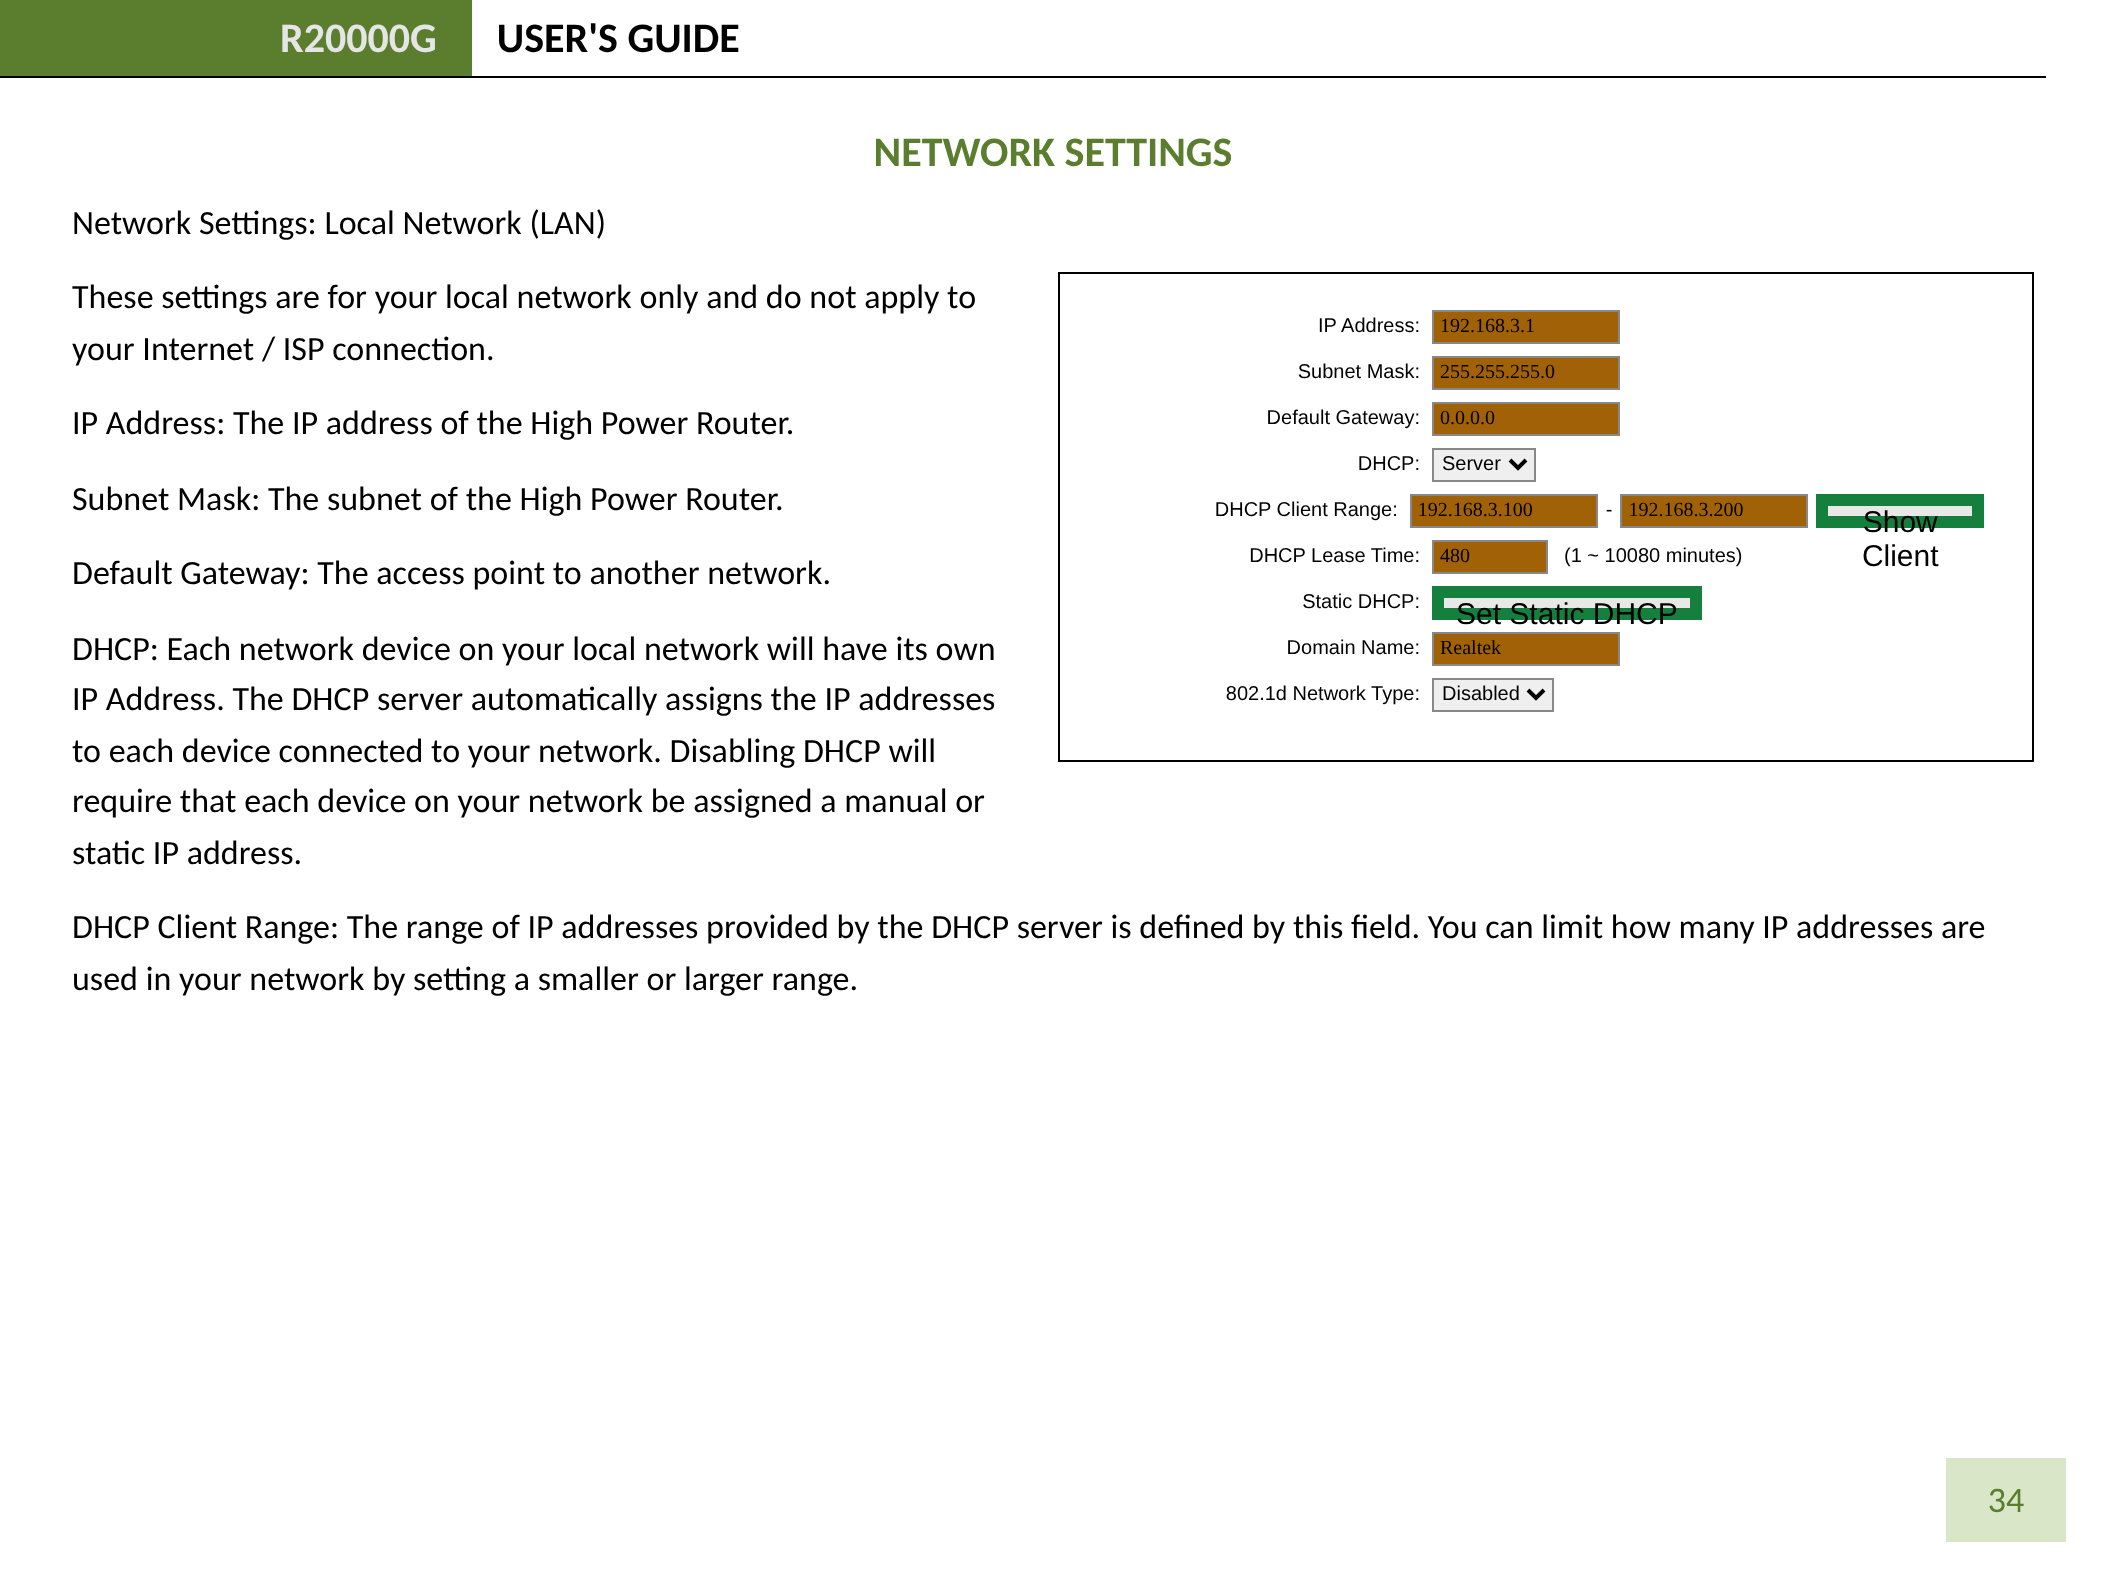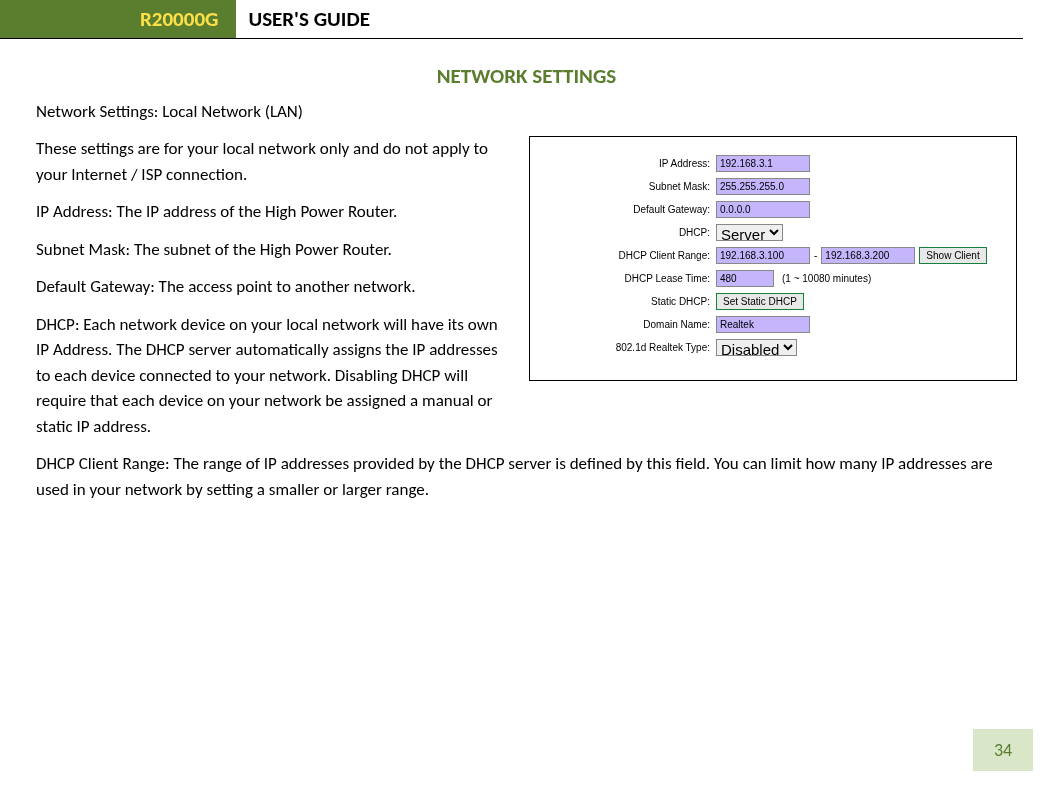--- a/index.html
+++ b/index.html
@@ -12,21 +12,21 @@
       background: white;
     }
     .header {
       display: flex;
       align-items: stretch;
       border-bottom: 1px solid #000;
       margin: 0 30px 0 0;
     }
     .header-green {
       background: #5a7e2e;
-      color: #fde047;
+      color: #e5e5e5;
       font-weight: bold;
       font-size: 21px;
       padding: 6px 18px 6px 140px;
       display: flex;
       align-items: center;
     }
     .header-title {
       font-weight: bold;
       font-size: 21px;
       padding: 6px 0 6px 12px;
@@ -80,37 +80,37 @@
     .form-value {
       display: flex;
       align-items: center;
       gap: 4px;
     }
     .tf {
       border: 1px solid #888;
       font-size: 10px;
       padding: 0 3px;
       height: 15px;
-      background: #c4b5fd;
-      font-family: Liberation Sans, sans-serif;
+      background: #a16207;
+      font-family: Liberation Serif, serif;
     }
     .tf-ip { width: 86px; }
     .tf-domain { width: 86px; }
     .tf-mac { width: 96px; }
     .sel {
       border: 1px solid #888;
-      font-size: 15px;
+      font-size: 10px;
       height: 17px;
       background: #efefef;
       font-family: Arial, sans-serif;
     }
     .btn {
-      border: 1px solid #15803d;
+      border: 6px solid #15803d;
       background: #e8e8e8;
-      font-size: 10px;
+      font-size: 15px;
       height: 17px;
       padding: 0 6px;
       font-family: Arial, sans-serif;
     }
     .hint {
       font-size: 10px;
       margin-left: 4px;
     }
     .page-num {
       position: absolute;
@@ -188,21 +188,21 @@
           <button class="btn">Set Static DHCP</button>
         </div>
       </div>
       <div class="form-row">
         <div class="form-label">Domain Name:</div>
         <div class="form-value">
             <input class="tf tf-domain" value="Realtek" style="">
           </div>
       </div>
       <div class="form-row">
-        <div class="form-label">802.1d Realtek Type:</div>
+        <div class="form-label">802.1d Network Type:</div>
         <div class="form-value">
           <select class="sel">
             <option>Disabled</option>
           </select>
         </div>
       </div>
     </div>
 
     <div class="body-text">These settings are for your local network only and do not apply to your Internet / ISP connection.</div>
     <div class="body-text">IP Address: The IP address of the High Power Router.</div>

